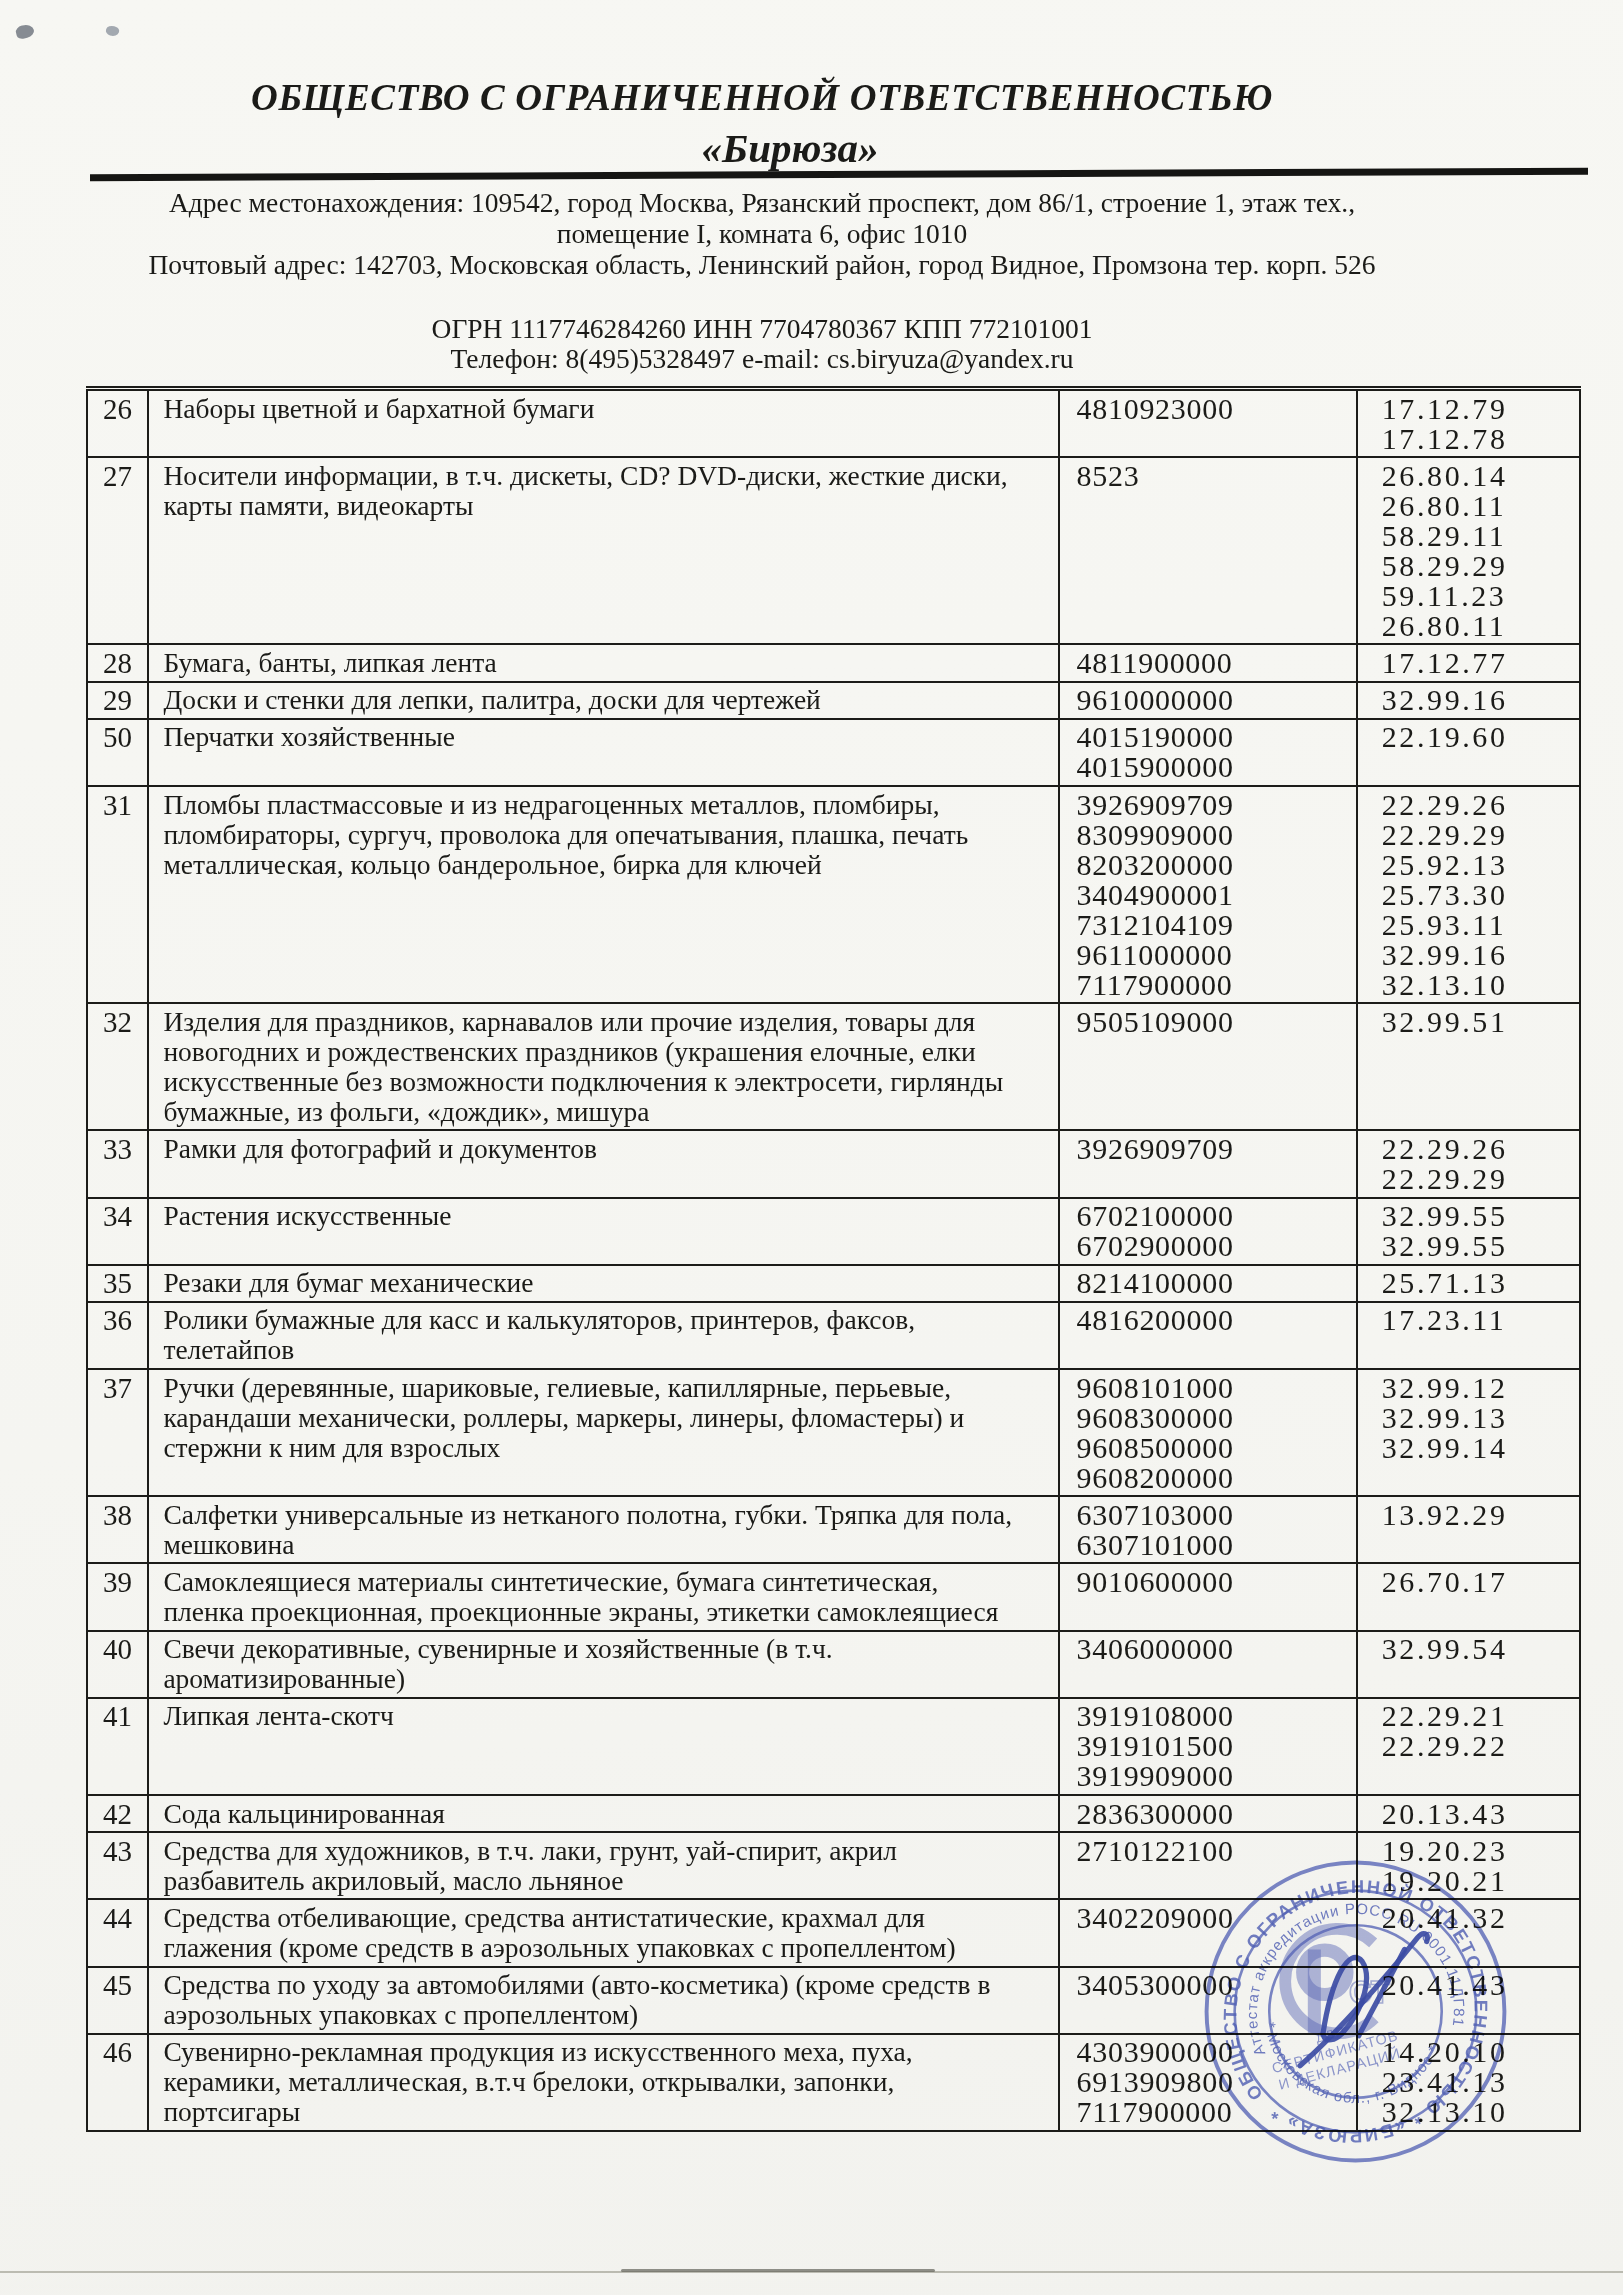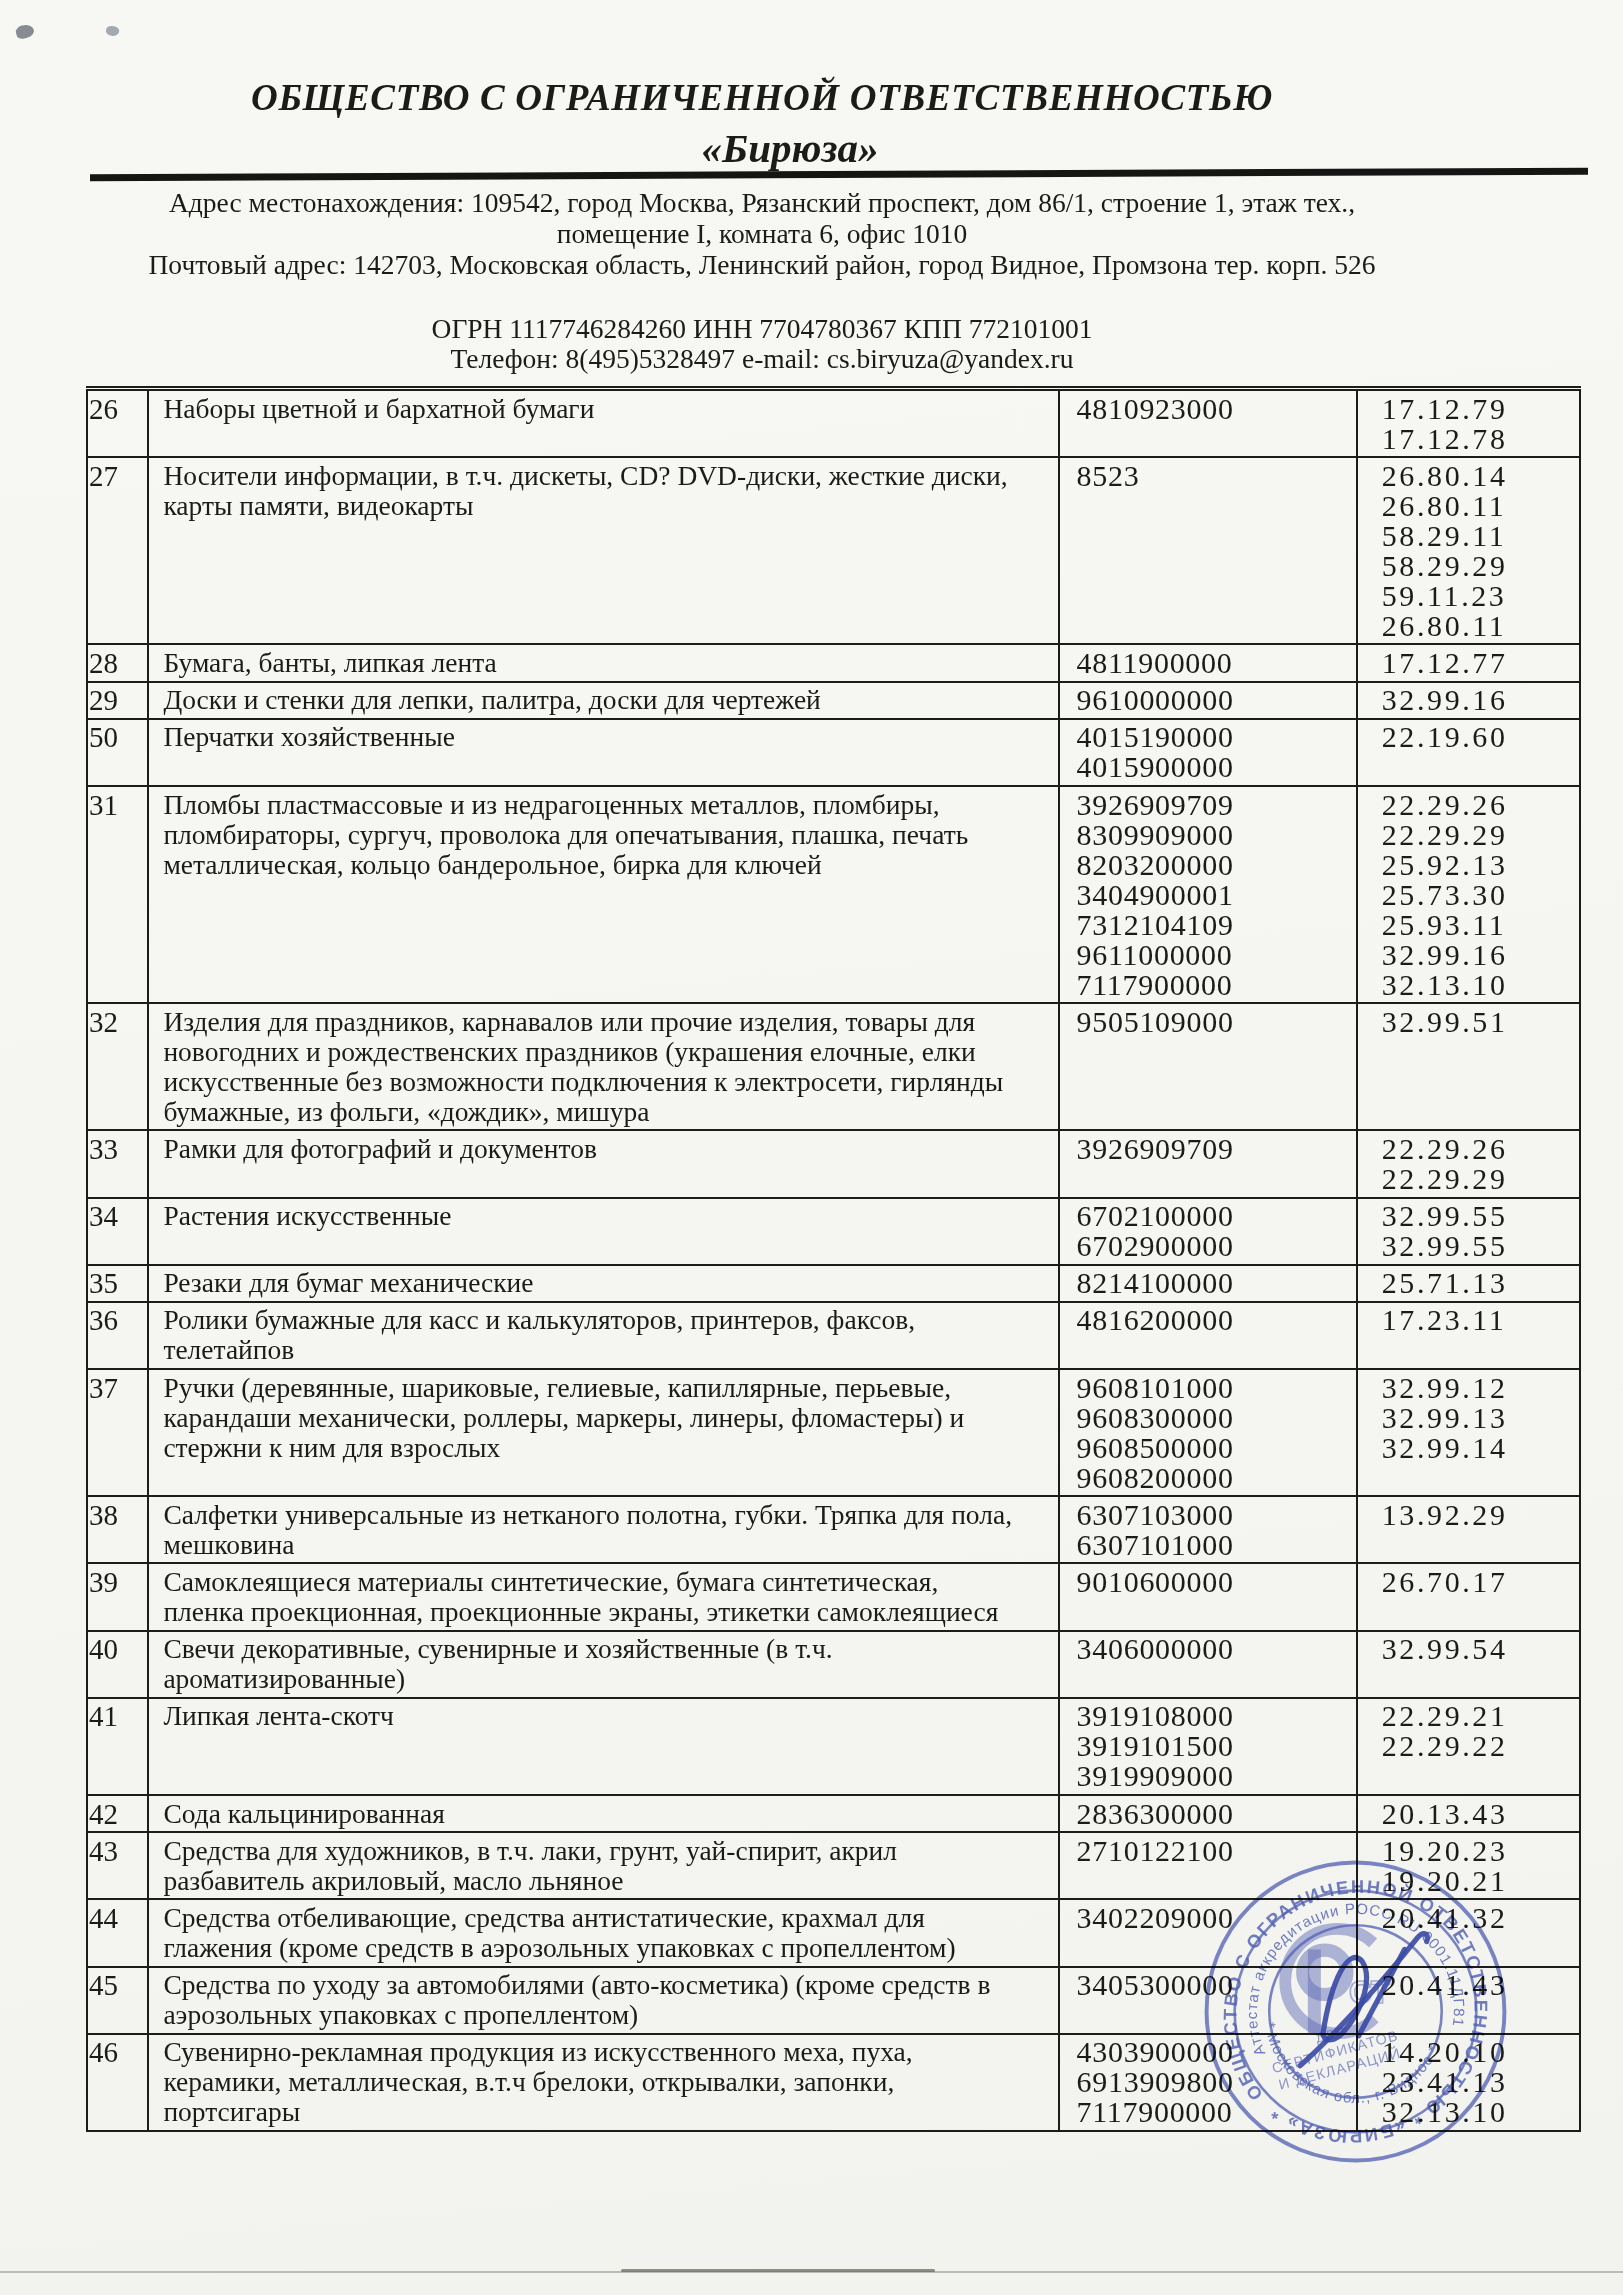--- a/index.html
+++ b/index.html
@@ -25,21 +25,21 @@
   table.goods{
     position:absolute;left:86px;top:386px;width:1420px;
     border-collapse:collapse;table-layout:fixed;
   }
   table.goods td{
     border:2px solid #1c1c19;
     border-top-width:2.6px;border-bottom-width:2.6px;
     vertical-align:top;
   }
   tr.first td{border-top:5.9px double #1c1c19;}
-  td.c-num{width:57px;font-size:29px;line-height:30px;padding-top:2.6px;}
+  td.c-num{width:57px;text-align:center;font-size:29px;line-height:30px;padding-top:2.6px;}
   td.c-desc{width:889px;font-size:27.5px;line-height:30px;padding:2.6px 5.2px 2.6px 14.4px;white-space:pre-line;}
   td.c-codes{width:277px;font-size:30px;line-height:30px;letter-spacing:0.7px;padding:2.6px 2.6px 2.6px 17px;white-space:pre-line;}
   td.c-class{width:196px;font-size:30px;line-height:30px;letter-spacing:2.6px;padding:2.6px 1.3px 2.6px 23.6px;white-space:pre-line;margin-top:10px;}
   
   .stamp{
     position:absolute;left:1202px;top:1858px;width:307px;height:307px;
     mix-blend-mode:multiply;pointer-events:none;z-index:5;
   }
   .stamp text{font-family:"Liberation Sans","DejaVu Sans",sans-serif;}
   

